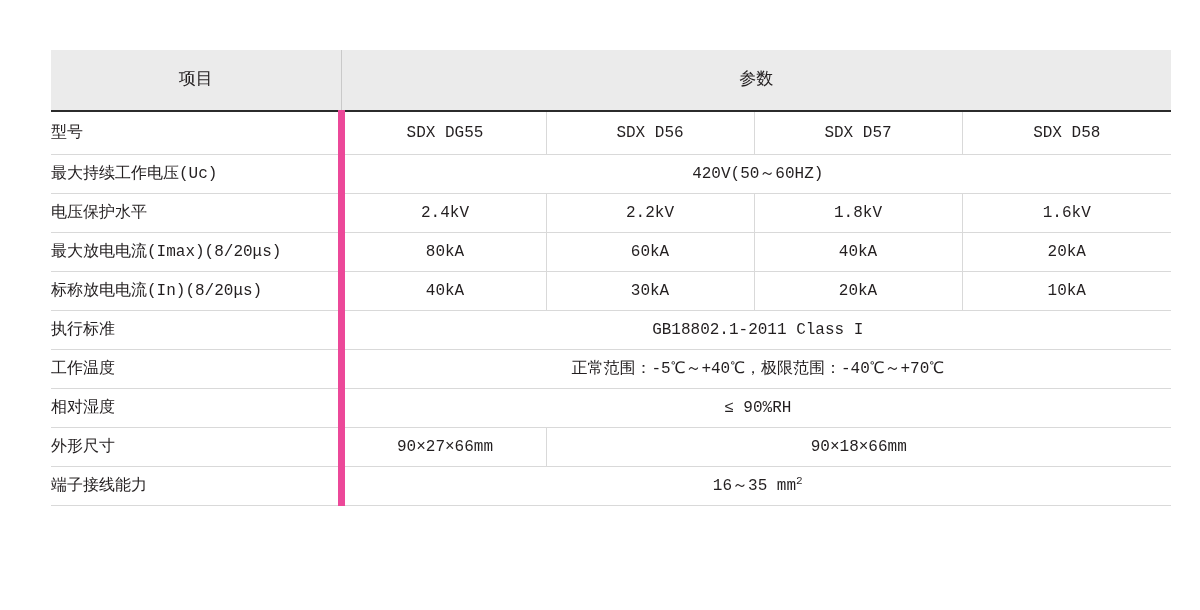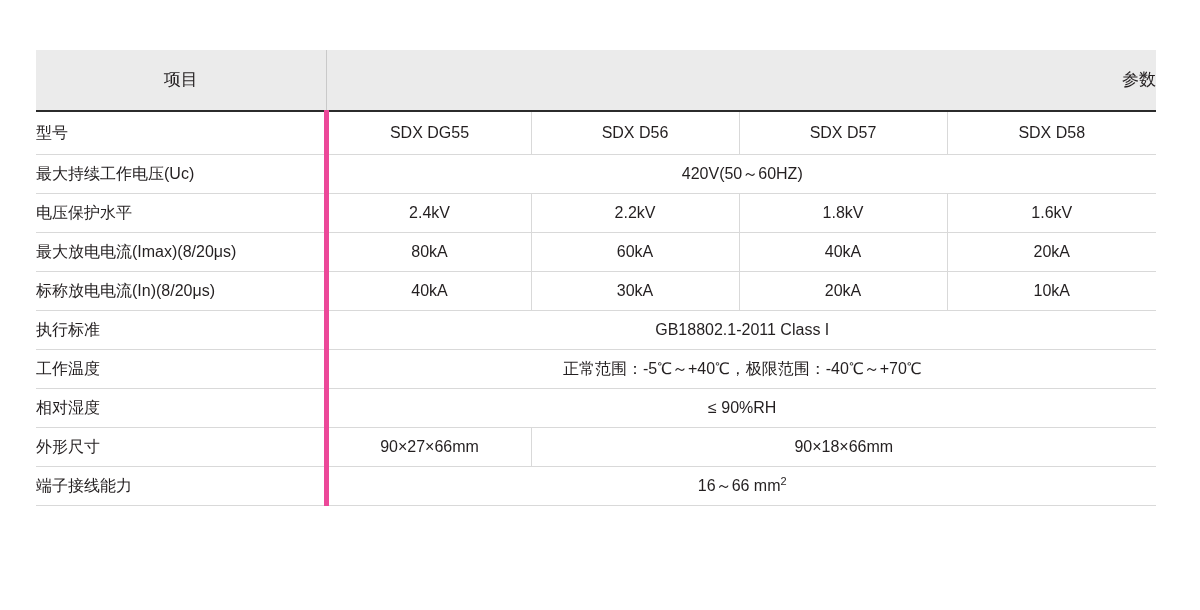--- a/index.html
+++ b/index.html
@@ -9,49 +9,50 @@
   body {
     width: 1200px;
     height: 610px;
     background: #ffffff;
     font-family: "Liberation Sans", sans-serif;
     color: #231f20;
     overflow: hidden;
   }
   .sheet {
     position: absolute;
-    left: 36px;
+    left: 51px;
     top: 50px;
     width: 1120px;
+    font-family: Liberation Mono, monospace;
   }
   table.spec {
     border-collapse: collapse;
     width: 1120px;
     table-layout: fixed;
   }
   table.spec td {
     border-bottom: 1px solid #d9d9d9;
     font-size: 16px;
     line-height: 1.3;
     color: #231f20;
     padding: 0;
     height: 38px;
   }
   
   tr.head td {
     background: #ebebeb;
     height: 60px;
     border-bottom: 2px solid #2b2b2b;
-    text-align: right;
+    text-align: center;
     font-size: 17px;
   }
   td.label {
     padding-left: 20px;
     text-align: left;
-    border-right: 5px solid #ec4899;
+    border-right: 7px solid #ec4899;
   }
   tr.head td.label {
     text-align: center;
     padding-left: 0;
     border-right: 1px solid #c9c9c9;
   }
   td.val {
     text-align: center;
     border-right: 1px solid #d9d9d9;
     margin-left: 32px;
@@ -148,17 +149,17 @@
 
 
       <tr>
         <td class="label">外形尺寸</td>
         <td class="val">90×27×66mm</td>
         <td class="span" colspan="3">90×18×66mm</td>
       </tr>
 
       <tr>
         <td class="label">端子接线能力</td>
-        <td class="span" colspan="4"><span>16～66 mm</span><span class="sup">2</span></td>
+        <td class="span" colspan="4"><span>16～35 mm</span><span class="sup">2</span></td>
       </tr>
     </tbody>
   </table>
 </div>
 
 </body></html>

